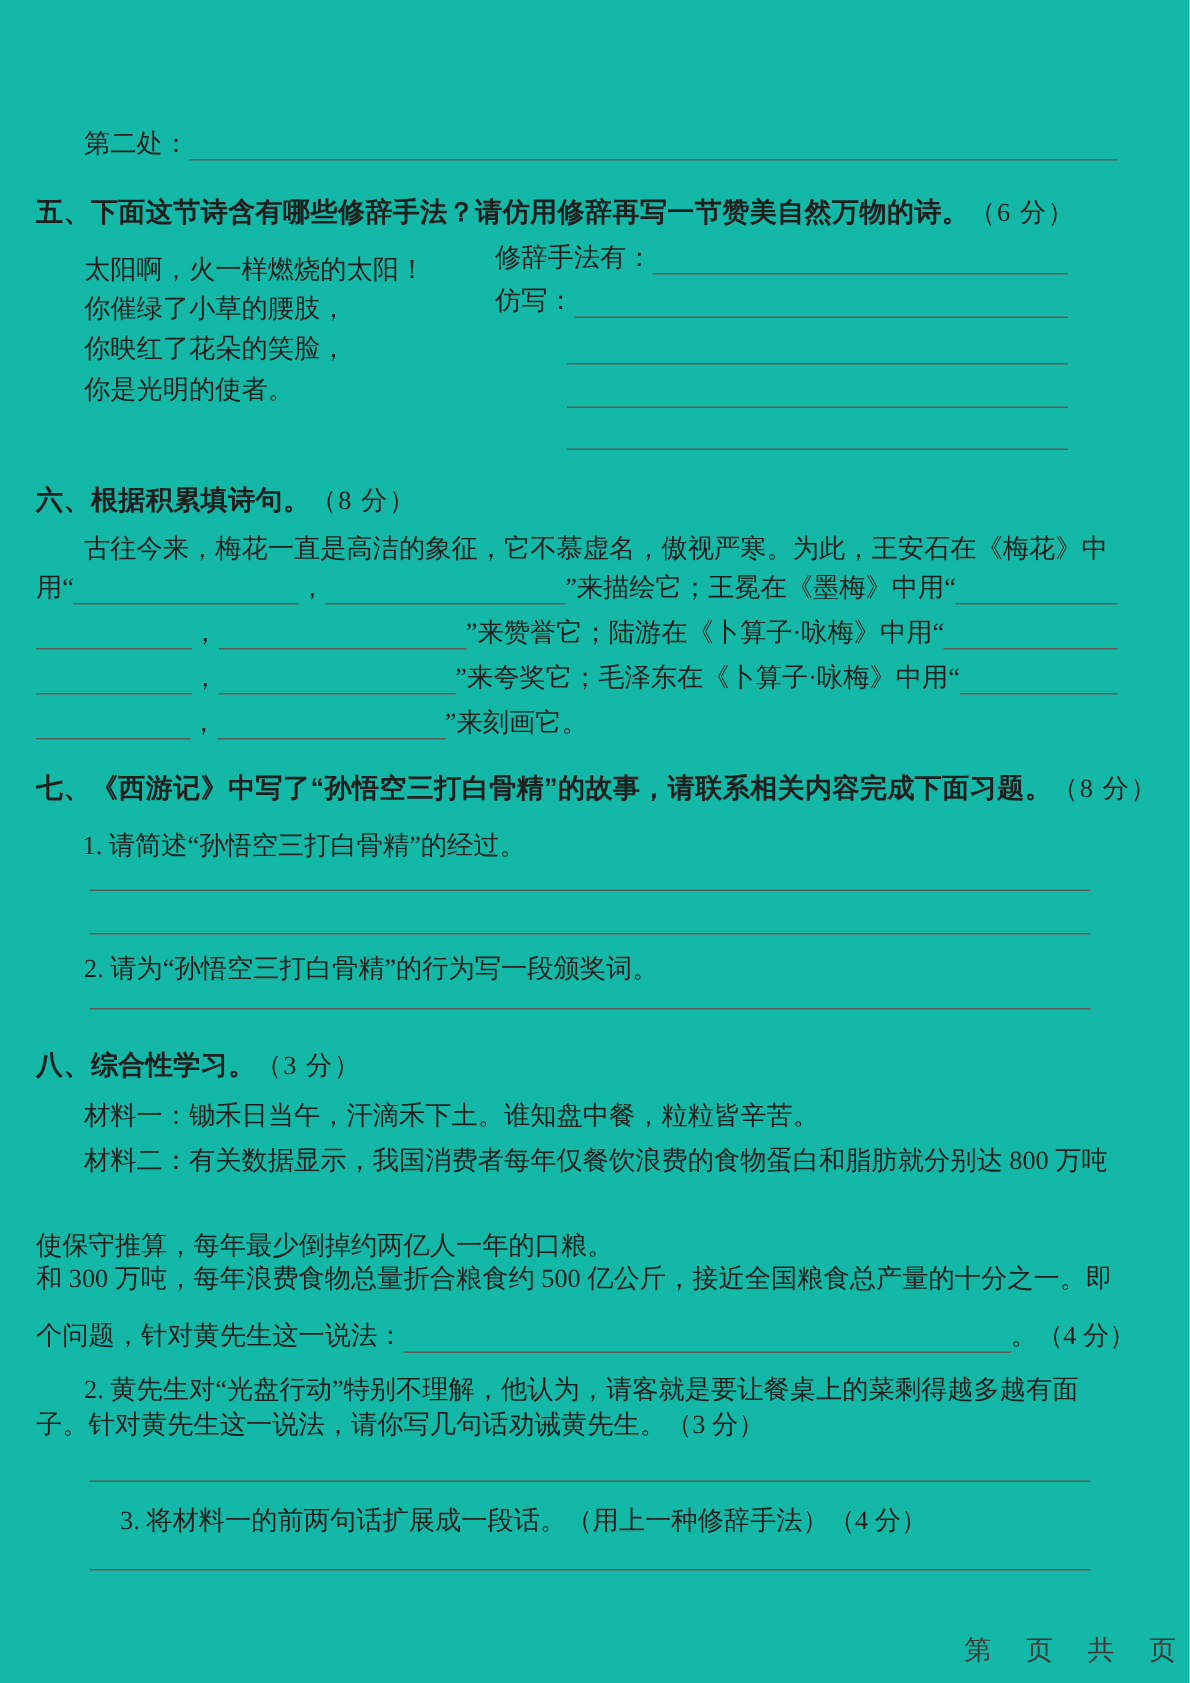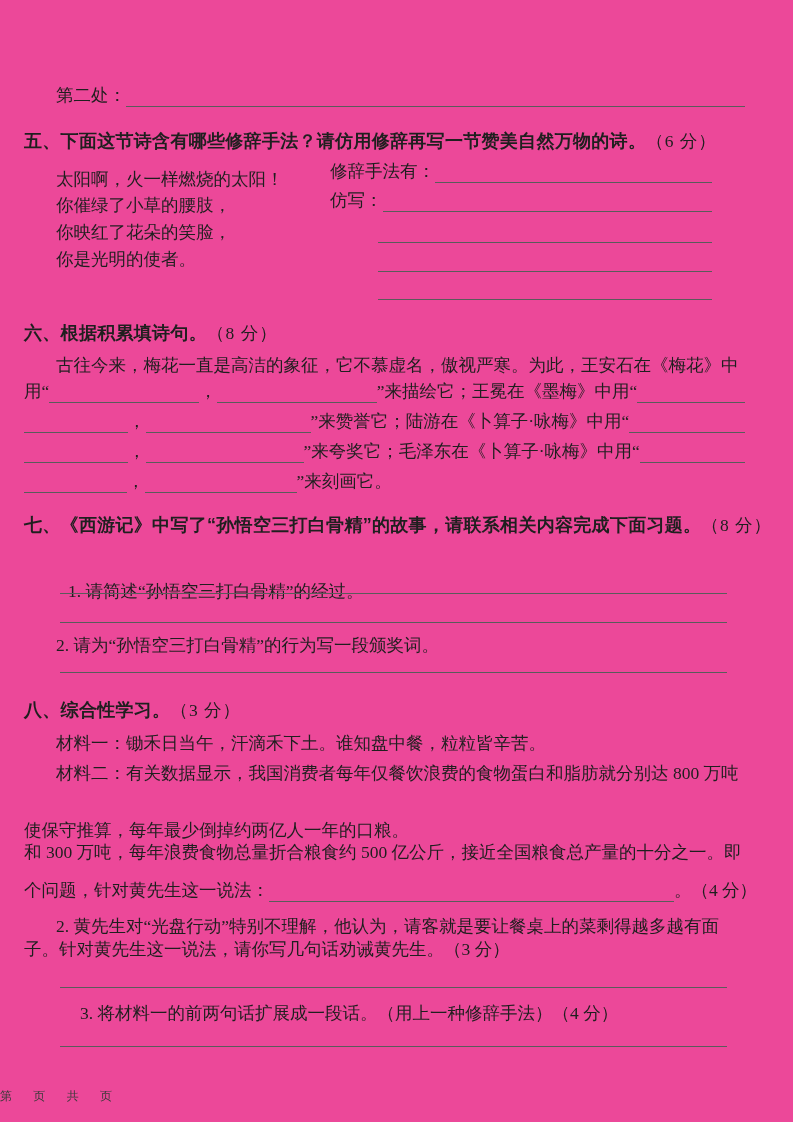--- a/index.html
+++ b/index.html
@@ -2,34 +2,34 @@
 <html><head>
 <meta charset="utf-8">
 <style>
   * { margin:0; padding:0; box-sizing:border-box; }
   html,body { background:#ffffff; }
   body {
     width:793px; height:1122px; position:relative; overflow:hidden;
     font-family:"Liberation Serif","DejaVu Serif",serif;
     color:#1f1f1f; font-size:17.5px;
   }
-  .page { position:absolute; inset:0; background:#ec4899; }
+  .page { position:absolute; inset:0; background:#14b8a6; }
   
   .tline { position:absolute; line-height:26px; white-space:nowrap;text-align:right; }
   
   .line  { position:absolute; display:flex; align-items:flex-end; height:26px; white-space:nowrap; }
   .line > span.txt { line-height:23px; }
   .blank { display:inline-block; height:17px; border-bottom:1.3px solid #5b5b5b; }
   .grow  { flex:1 1 auto; }
   .heading { font-family:"Liberation Sans","DejaVu Sans",sans-serif; font-weight:700; font-size:18px; letter-spacing:0.3px; }
   .heading .score { font-family:"Liberation Serif","DejaVu Serif",serif; font-weight:400; font-size:17.5px; letter-spacing:1px; }
   .mlabel { font-family:"Liberation Sans","DejaVu Sans",sans-serif; font-weight:400; }
-  .footer { position:absolute; left:0; width:100%; text-align:left;
+  .footer { position:absolute; left:0; width:100%; text-align:right;
             font-family:"Liberation Sans","DejaVu Sans",sans-serif;
-            font-size:12px; color:#3a3a3a; letter-spacing:9px; }
+            font-size:18px; color:#3a3a3a; letter-spacing:9px; }
 </style>
 </head>
 <body>
 
 <div class="page">
 
   <div class="line" style="top:81px; left:56px; right:48px;">
     <span class="txt">第二处：</span>
     <span class="blank grow"></span>
   </div>
@@ -90,21 +90,21 @@
   <div class="line" style="top:467px; left:24px; right:48px;">
     <span class="blank" style="width:103px;"></span>
     <span class="txt">，</span>
     <span class="blank" style="width:152px;"></span>
     <span class="txt">”来刻画它。</span>
   </div>
 
   <div class="tline heading" style="top:512px; left:24px;">
     <span>七、《西游记》中写了“孙悟空三打白骨精”的故事，请联系相关内容完成下面习题。</span><span class="score">（8 分）</span>
   </div>
-  <div class="tline" style="top:550px; left:68px;margin-top:28px;">1. 请简述“孙悟空三打白骨精”的经过。</div>
+  <div class="tline" style="top:550px; left:55px;">1. 请简述“孙悟空三打白骨精”的经过。</div>
   <div class="line" style="top:568px; left:60px; right:66px;">
       <span class="blank grow"></span>
     </div>
   <div class="line" style="top:597px; left:60px; right:66px;">
       <span class="blank grow"></span>
     </div>
   <div class="tline" style="top:632px; left:56px;">2. 请为“孙悟空三打白骨精”的行为写一段颁奖词。</div>
   <div class="line" style="top:647px; left:60px; right:66px;">
       <span class="blank grow"></span>
     </div>

